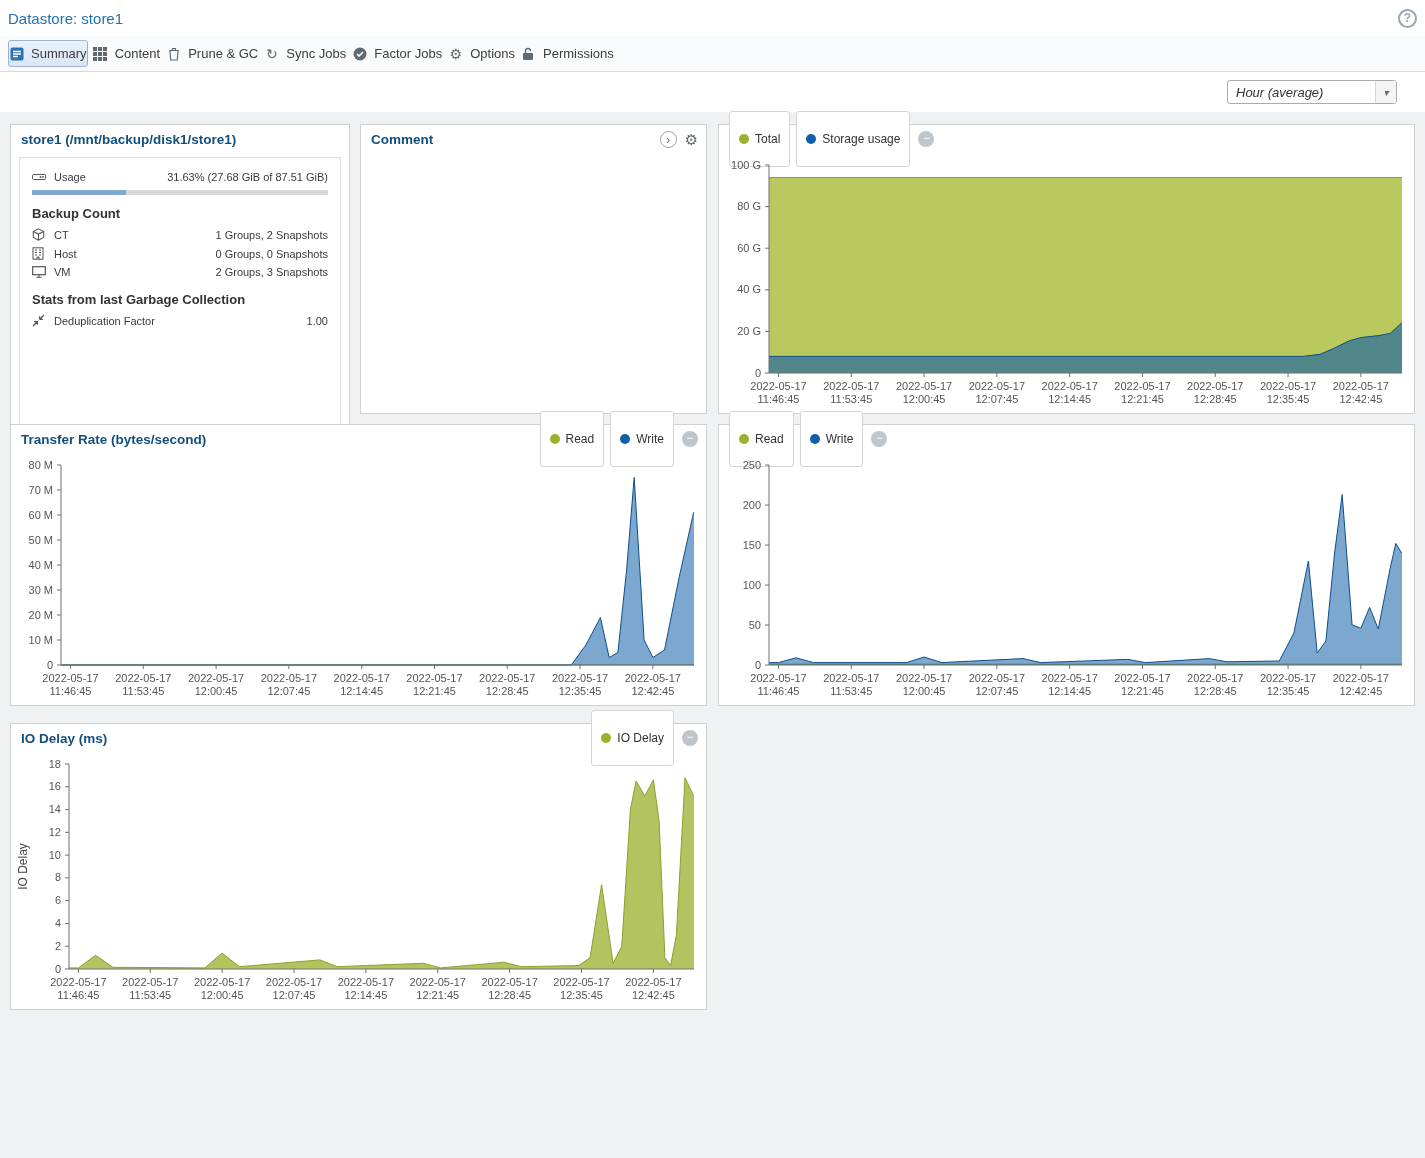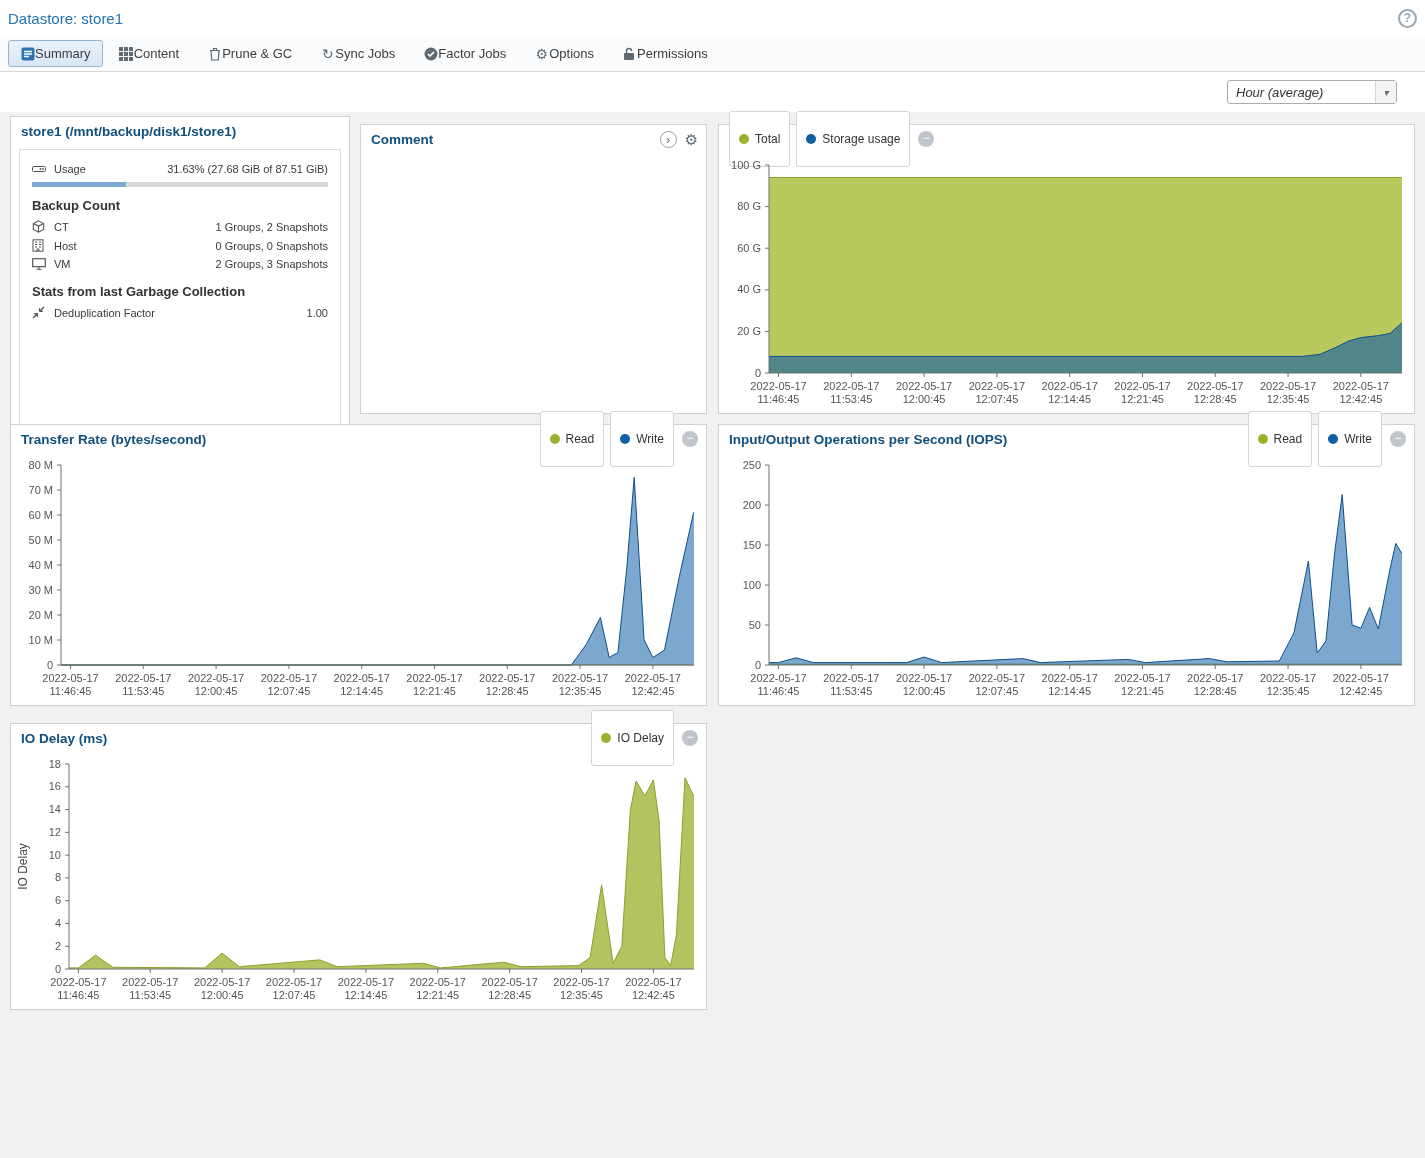--- a/index.html
+++ b/index.html
@@ -7,21 +7,21 @@
   body {
     width:1425px; height:1158px; position:relative; overflow:hidden;
     background:#f0f1f2; font-family:"Liberation Sans", sans-serif; color:#3a3a3a; font-size:13px;
   }
   
   .topbar { height:36px; background:#fff; display:flex; align-items:center; padding:0 8px; }
   .title-link { color:#2271b3; font-size:15px; }
   .help-btn { margin-left:auto; width:19px; height:19px; border:2px solid #97a6b2; border-radius:50%;
     color:#97a6b2; font-weight:bold; font-size:12px; display:flex; align-items:center; justify-content:center; cursor:pointer; }
   .tabbar { height:36px; background:#fafbfc; border-bottom:1px solid #d7d7d7; display:flex; align-items:center; padding:0 8px; gap:4px; }
-  .tab { display:flex; align-items:center; padding:5px 11px; font-size:13px; color:#3c3c3c;
+  .tab { display:flex; align-items:center; gap:7px; padding:5px 0; font-size:13px; color:#3c3c3c;
     border:1px solid transparent; border-radius:3px; cursor:pointer; white-space:nowrap; }
   .tab.active { background:linear-gradient(#eaf2fb,#d8e6f5); border-color:#9ab4d0; }
   .tab .ticon { display:flex; align-items:center; justify-content:center; width:15px; color:#5f6a73; font-size:14px; line-height:1; }
   .toolbar { height:40px; background:#fff; display:flex; align-items:center; justify-content:flex-end; padding:0 28px;font-style:italic; }
   .select { width:170px; height:24px; border:1px solid #ababab; border-radius:3px; background:#fff;
     display:flex; align-items:stretch; font-size:13px; color:#333; cursor:pointer; }
   .select .val { flex:1; display:flex; align-items:center; padding:0 8px; }
   .select .arrow { width:21px; display:flex; align-items:center; justify-content:center; color:#666;
     border-left:1px solid #d6d6d6; background:#f4f4f4; font-size:10px; }
   
@@ -33,21 +33,21 @@
   .chip { display:flex; align-items:center; gap:6px; border:1px solid #d5d5d5; border-radius:3px;
     padding:20px 9px; font-size:12px; color:#333; background:#fff; cursor:pointer; }
   .dot { width:10px; height:10px; border-radius:50%; background:#999; }
   .ctool { width:16px; height:16px; border-radius:50%; background:#bfc5cb; color:#fff; font-size:12px;
     line-height:15px; text-align:center; cursor:pointer; flex:none; }
   .htool { width:17px; height:17px; border-radius:50%; border:1px solid #9aa0a6; color:#6d757c; font-size:13px;
     line-height:15px; text-align:center; cursor:pointer; flex:none; }
   .gear { color:#5f6a73; font-size:15px; line-height:1; cursor:pointer; flex:none; }
   .chart { position:absolute; left:0; right:0; top:28px; bottom:0; }
   
-  .panel-store    { left:10px;  top:4px;  width:340px; height:332px; }
+  .panel-store    { left:10px;  top:12px;  width:340px; height:332px; }
   .panel-comment  { left:360px; top:12px;  width:347px; height:290px; }
   .panel-storage  { left:718px; top:12px;  width:697px; height:290px; }
   .panel-transfer { left:10px;  top:312px; width:697px; height:282px; }
   .panel-iops     { left:718px; top:312px; width:697px; height:282px; }
   .panel-iodelay  { left:10px;  top:611px; width:697px; height:287px; }
   
   .inner { position:absolute; left:8px; right:8px; top:32px; bottom:8px; border:1px solid #dcdcdc; padding:10px 12px; overflow:hidden; }
   .srow { display:flex; align-items:center; font-size:11px; padding:3px 0; }
   .srow .ic { width:22px; display:flex; align-items:center; color:#555; flex:none; }
   .srow .lbl { flex:1; }
@@ -336,21 +336,20 @@
           <text x="569.0600000000001" y="229" text-anchor="middle" font-size="11" fill="#555">2022-05-17</text>
           <text x="569.0600000000001" y="242" text-anchor="middle" font-size="11" fill="#555">12:35:45</text>
           <line x1="641.855" x2="641.855" y1="212" y2="216" stroke="#707070"></line>
           <text x="641.855" y="229" text-anchor="middle" font-size="11" fill="#555">2022-05-17</text>
           <text x="641.855" y="242" text-anchor="middle" font-size="11" fill="#555">12:42:45</text>
         </svg></div>
   </div>
 
   <div class="panel panel-iops">
     <div class="phead">
-      <span class="ptitle">Input/Output Operations per Second (IOPS)</span>
       <span class="legend">
         <span class="chip">
           <i class="dot" style="background: rgb(155, 176, 44);"></i>
           <span>Read</span>
         </span>
         <span class="chip">
           <i class="dot" style="background: rgb(17, 95, 166);"></i>
           <span>Write</span>
         </span>
       </span>

